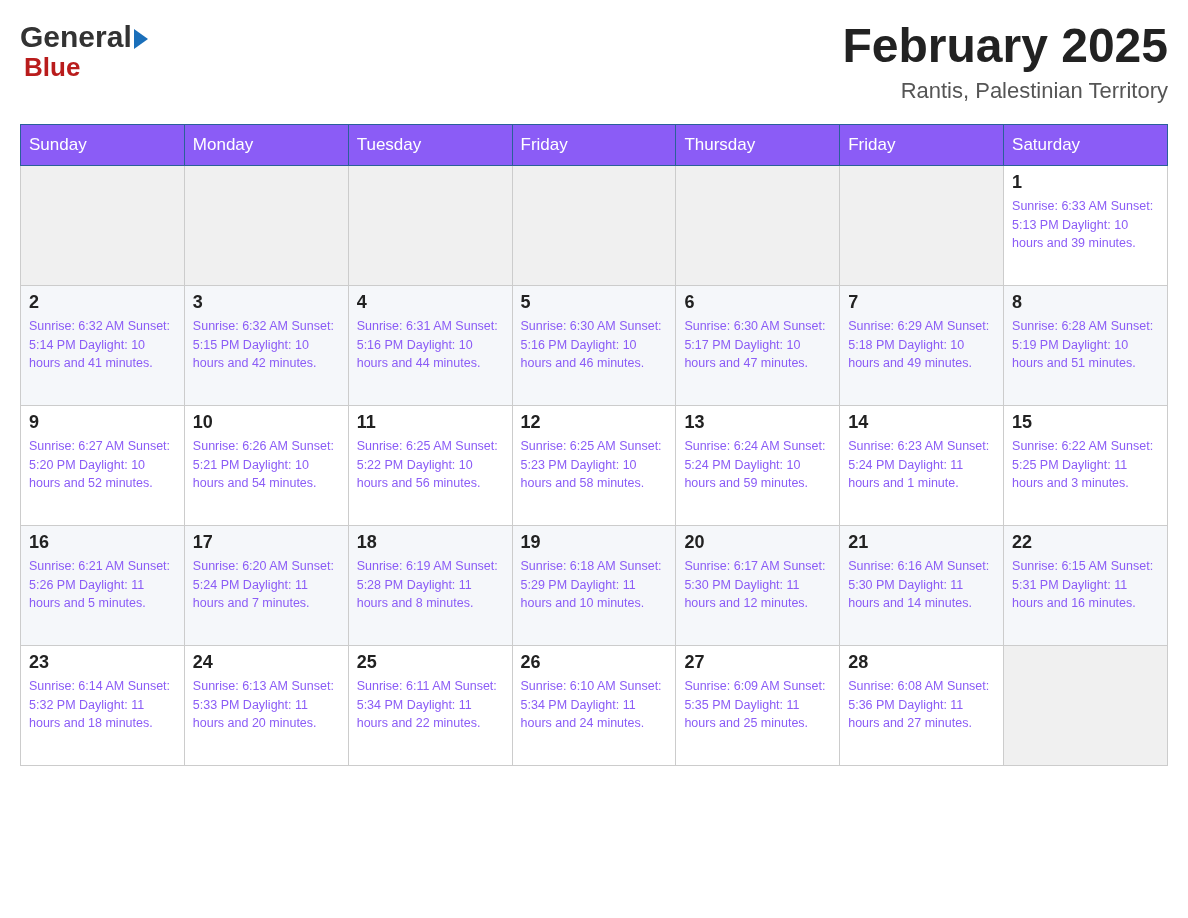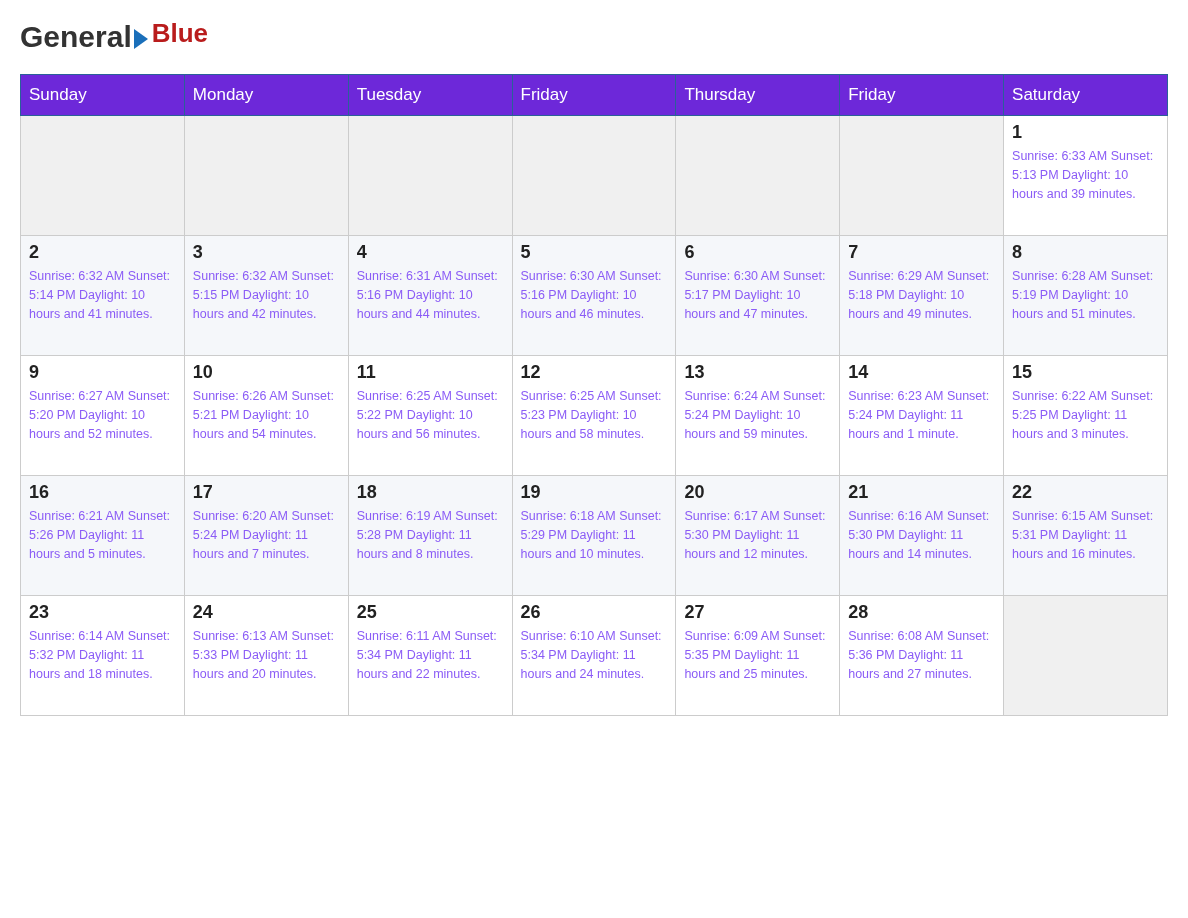--- a/index.html
+++ b/index.html
@@ -11,21 +11,21 @@
       padding: 20px;
     }
     .header {
       display: flex;
       justify-content: space-between;
       align-items: flex-start;
       margin-bottom: 20px;
     }
     .logo {
       display: flex;
-      flex-direction: row;
+      flex-direction: column;
       align-items: flex-start;
     }
     .title-section {
       text-align: right;
     }
     .month-title {
       font-size: 48px;
       font-weight: bold;
       color: #222;
       line-height: 1.1;
@@ -34,21 +34,21 @@
       font-size: 22px;
       color: #555;
       margin-top: 5px;
     }
     .calendar {
       width: 100%;
       border-collapse: collapse;
       border: 1px solid #ccc;
     }
     .calendar th {
-      background: #6d28d9;
+      background: #8b5cf6;
       color: #fff;
       font-size: 17px;
       font-weight: normal;
       padding: 10px 8px;
       text-align: left;
       border: 1px solid #2a6099;
     }
     .calendar td {
       border: 1px solid #ccc;
       vertical-align: top;
@@ -107,20 +107,24 @@
   </style>
 </head>
 <body>
 
 <div class="header">
   <div class="logo">
     <div class="logo-row">
       <span class="logo-word-general">General<span class="arrow-right"></span></span>
     </div>
     <div class="logo-line2">Blue</div>
+  </div>
+  <div class="title-section">
+    <div class="month-title">February 2025</div>
+    <div class="location-title">Rantis, Palestinian Territory</div>
   </div>
 </div>
 
 <table class="calendar">
   <thead>
     <tr>
     <th>Sunday</th>
         <th>Monday</th>
         <th>Tuesday</th>
         <th>Friday</th>

